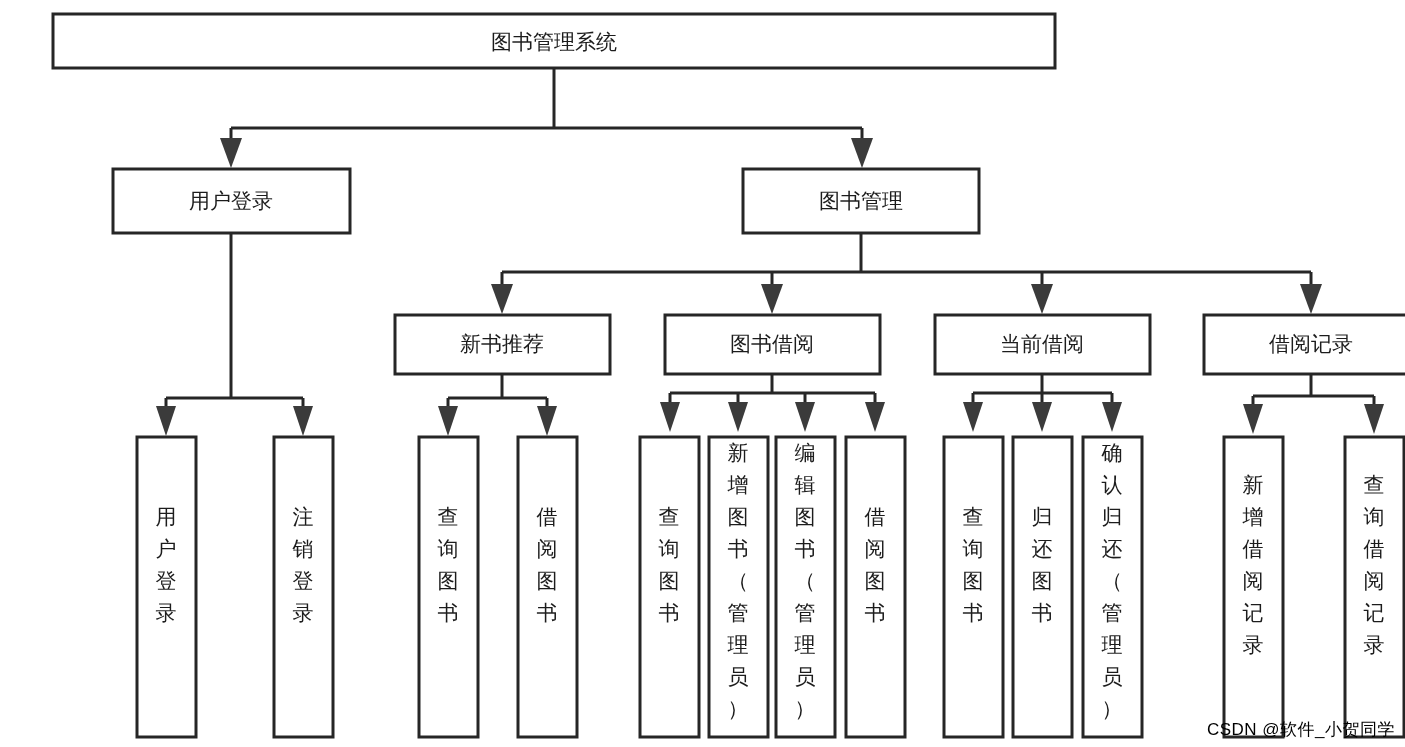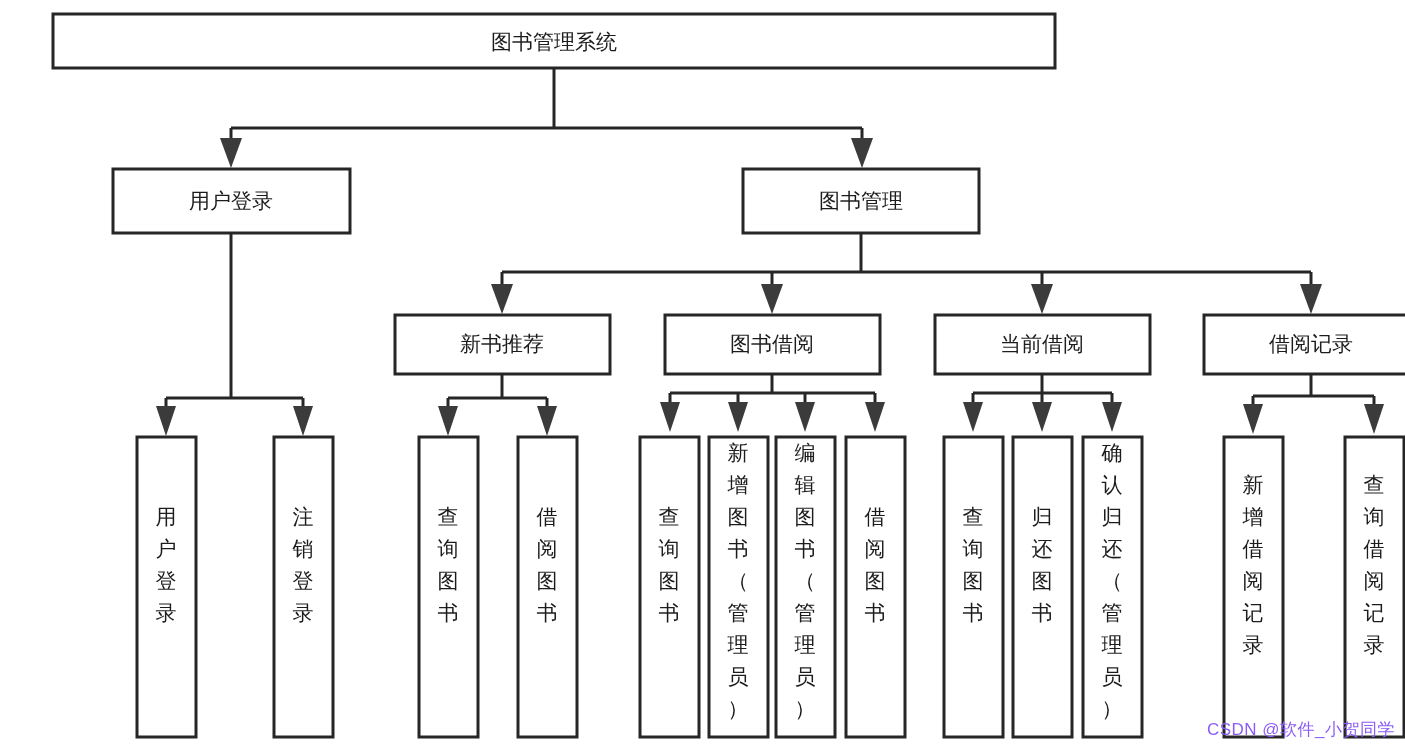--- a/index.html
+++ b/index.html
@@ -47,21 +47,21 @@
     font-size: 21px;
     fill: #1c1c1c;
     text-anchor: middle;
   }
   .watermark {
     position: absolute;
     right: 10px;
     bottom: 6px;
     font-family: "Liberation Sans", "DejaVu Sans", sans-serif;
     font-size: 17px;
-    color: #8b5cf6;
+    color: #000000;
     letter-spacing: 0.5px;
     white-space: nowrap;
     user-select: none;
   }
 </style>
 </head>
 <body>
 
 <div id="chart-root">
 <svg width="1405" height="747" viewBox="0 0 1405 747" xmlns="http://www.w3.org/2000/svg">

